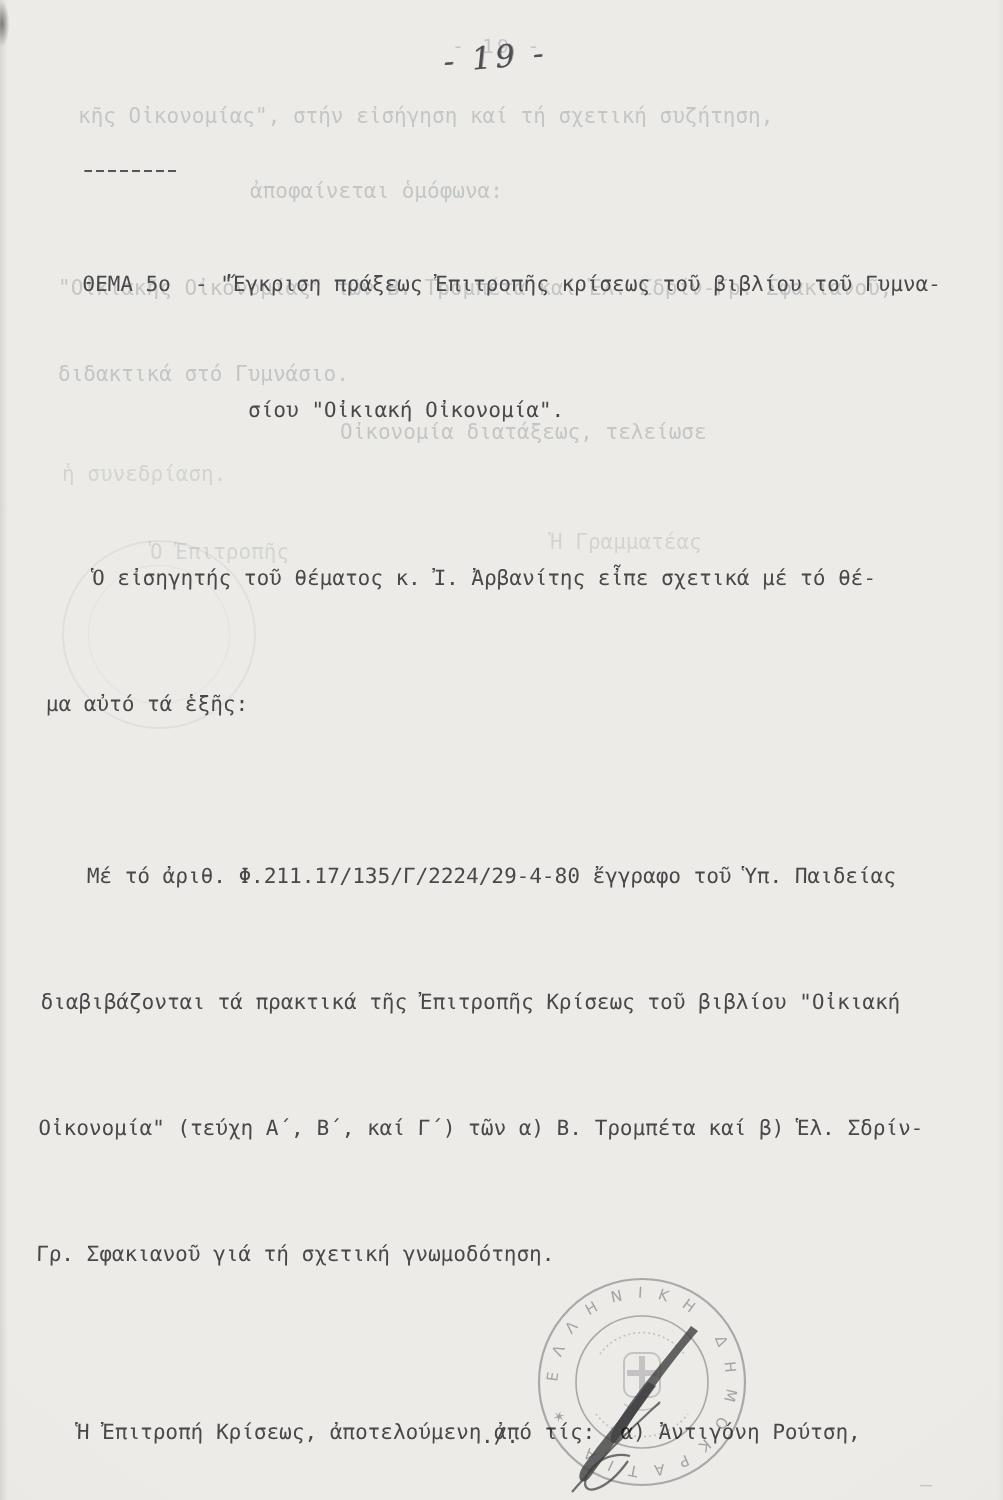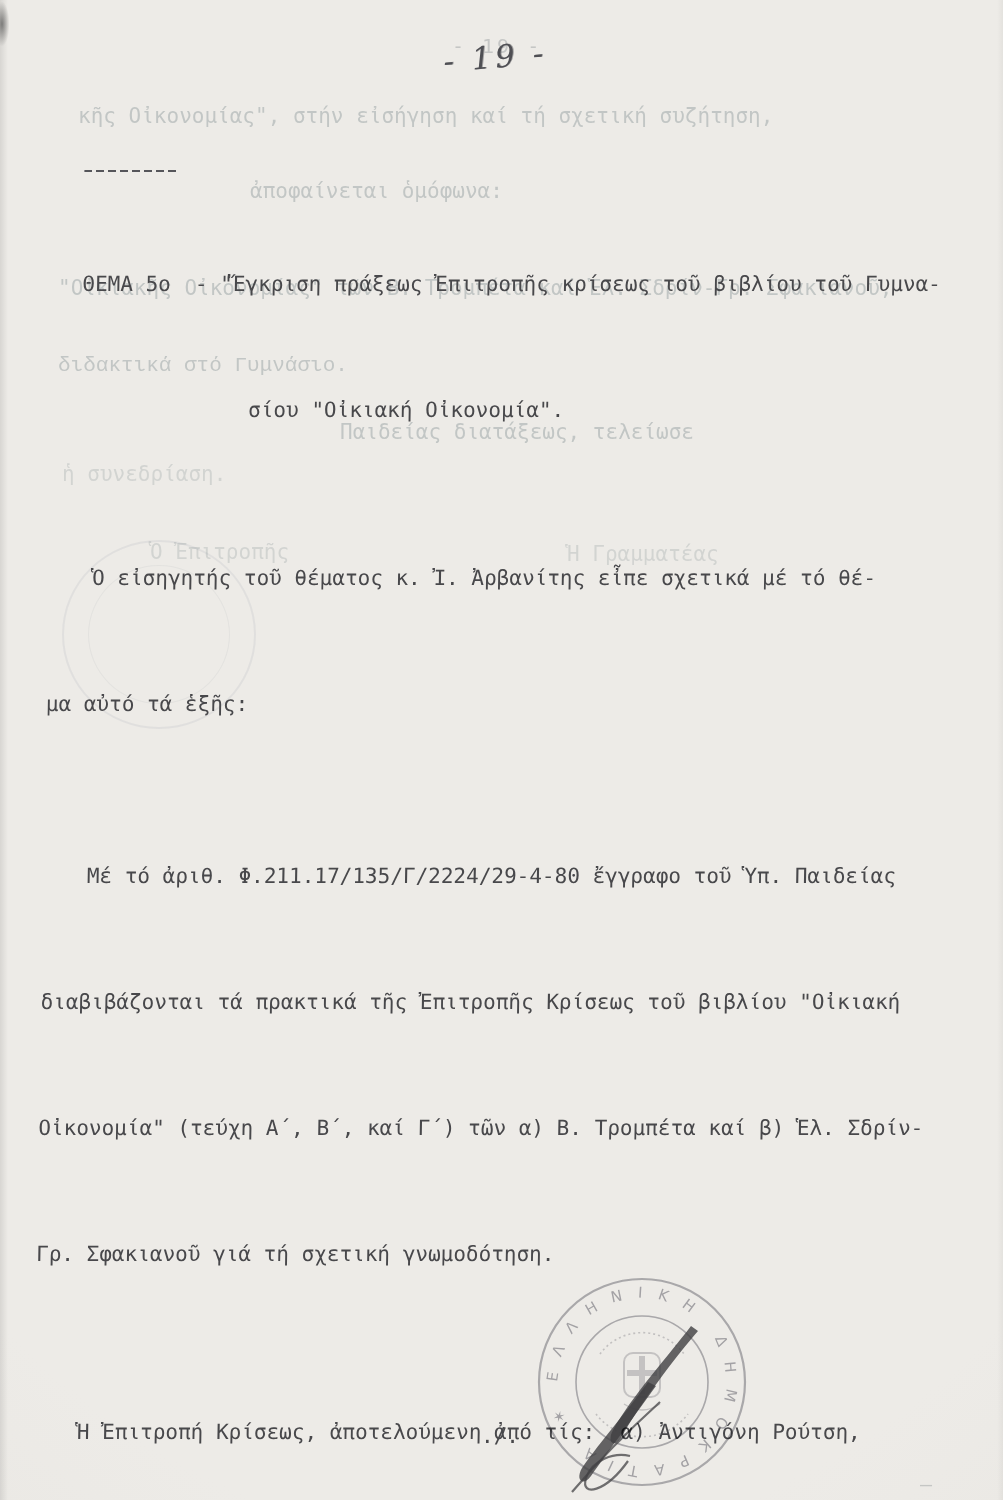--- a/index.html
+++ b/index.html
@@ -68,25 +68,25 @@
   }
 </style>
 </head>
 <body>
 
 <div class="page">
 
   <div class="ghost" style="left:78px;top:104px;">κῆς Οἰκονομίας", στήν εἰσήγηση καί τή σχετική συζήτηση,</div>
   <div class="ghost" style="left:250px;top:179px;">ἀποφαίνεται ὁμόφωνα:</div>
   <div class="ghost" style="left:58px;top:276px;">"Οἰκιακῆς Οἰκονομίας" τῶν Β. Τρομπέτα καί Ἑλ. Σδρίν-Γρ. Σφακιανοῦ,</div>
-  <div class="ghost" style="left:58px;top:354px;font-family:Liberation Mono, monospace;">διδακτικά στό Γυμνάσιο.</div>
-  <div class="ghost" style="left:340px;top:420px;">Παιδείας διατάξεως, τελείωσε</div>
+  <div class="ghost" style="left:58px;top:362px;">διδακτικά στό Γυμνάσιο.</div>
+  <div class="ghost" style="left:340px;top:420px;">Οἰκονομία διατάξεως, τελείωσε</div>
   <div class="ghost light" style="left:62px;top:462px;">ἡ συνεδρίαση.</div>
   <div class="ghost light" style="left:150px;top:540px;">Ὁ Ἐπιτροπῆς</div>
-  <div class="ghost light" style="left:550px;top:542px;margin-left:17px;">Ἡ Γραμματέας</div>
+  <div class="ghost light" style="left:550px;top:530px;">Ἡ Γραμματέας</div>
   <div class="margin-stamp"></div>
 
   <div class="pagenum-ghost">- 19 -</div>
   <div class="pagenum-hand">- 19 -</div>
 
   <div class="content">
     <div class="h-underline"></div>
     <div class="ln h1pad"><span class="h-label">ΘΕΜΑ 5ο</span><span>- "Ἔγκριση πράξεως Ἐπιτροπῆς κρίσεως τοῦ βιβλίου τοῦ Γυμνα-</span></div>
     <div class="ln h2pad">σίου "Οἰκιακή Οἰκονομία".</div>
 

